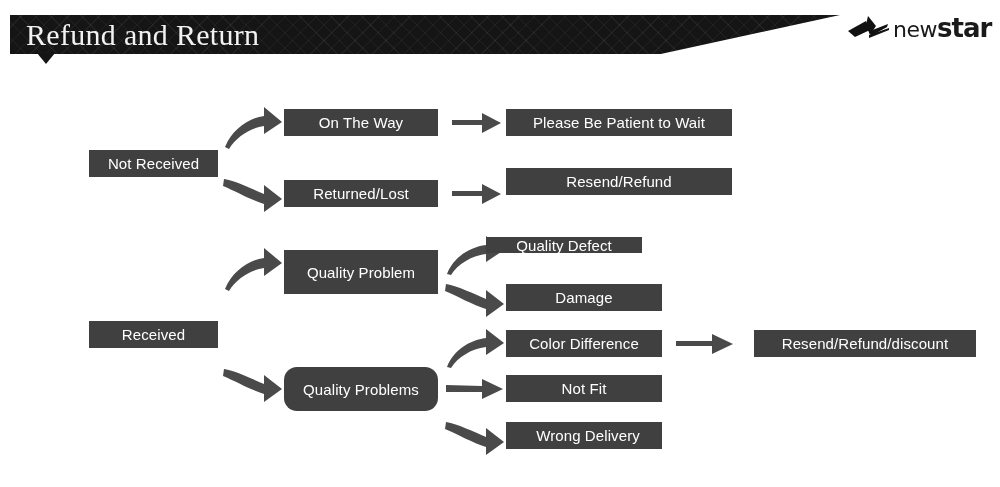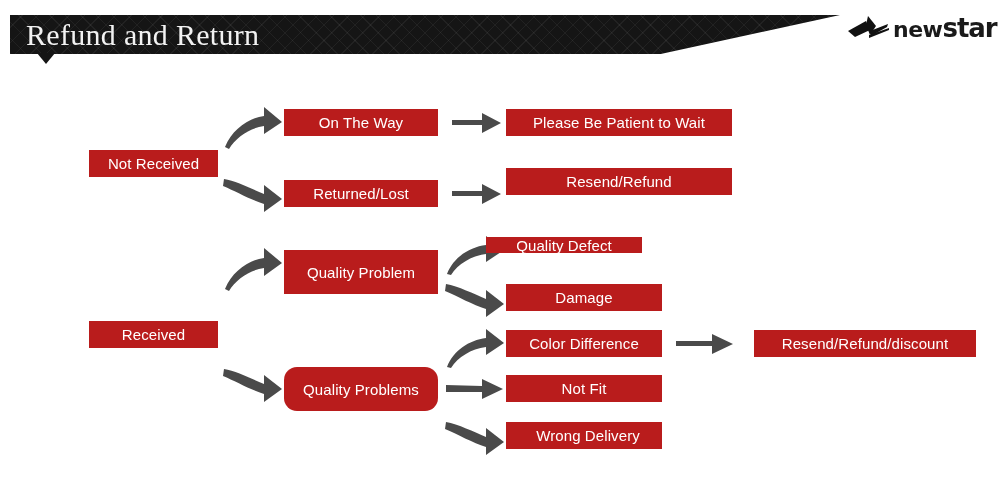--- a/index.html
+++ b/index.html
@@ -70,34 +70,34 @@
   #brand-text {
     color: #1a1a1a;
     font-size: 25px;
     line-height: 1;
     white-space: nowrap;
     letter-spacing: -0.5px;
   }
   #brand-text .w-new {
     font-family: "DejaVu Sans", sans-serif;
     font-size: 22px;
-    font-weight: 700;
+    font-weight: 400;
     text-align: center;
   }
   #brand-text .w-star {
     font-family: "DejaVu Sans", sans-serif;
     font-size: 26px;
     font-weight: 700;
     letter-spacing: -1px;
   }
 
   
   .node {
     position: absolute;
-    background: #b91c1c;
+    background: #404040;
     color: #ffffff;
     display: flex;
     align-items: center;
     justify-content: center;
     font-size: 15px;
     font-family: "Liberation Sans", sans-serif;
     box-sizing: border-box;
     padding: 0 8px;
     white-space: nowrap;
     letter-spacing: 0.1px;

